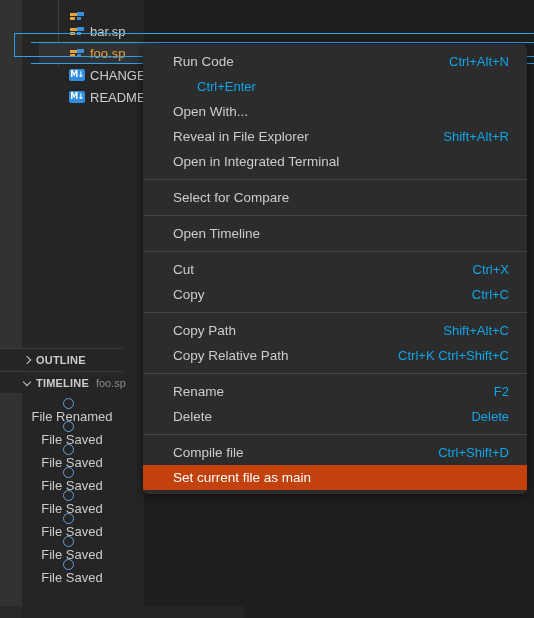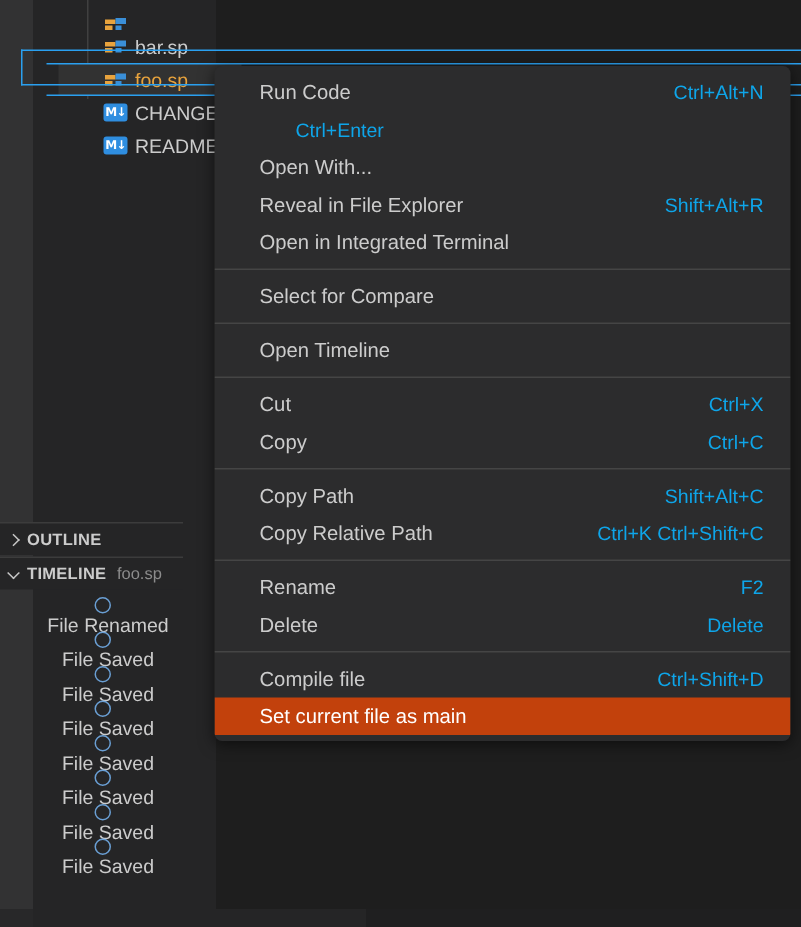--- a/index.html
+++ b/index.html
@@ -137,21 +137,21 @@
   
   .panel-section {
     position: absolute;
     left: 0;
     width: 122px;
   }
   .section-header {
     height: 22px;
     display: flex;
     align-items: center;
-    padding-left: 2px;
+    padding-left: 20px;
     box-sizing: border-box;
     font-size: 11px;
     font-weight: bold;
     letter-spacing: 0.2px;
     color: #cccccc;
     border-top: 1px solid #3c3c3c;
     background: #252526;
     white-space: nowrap;
   }
   .chev {

